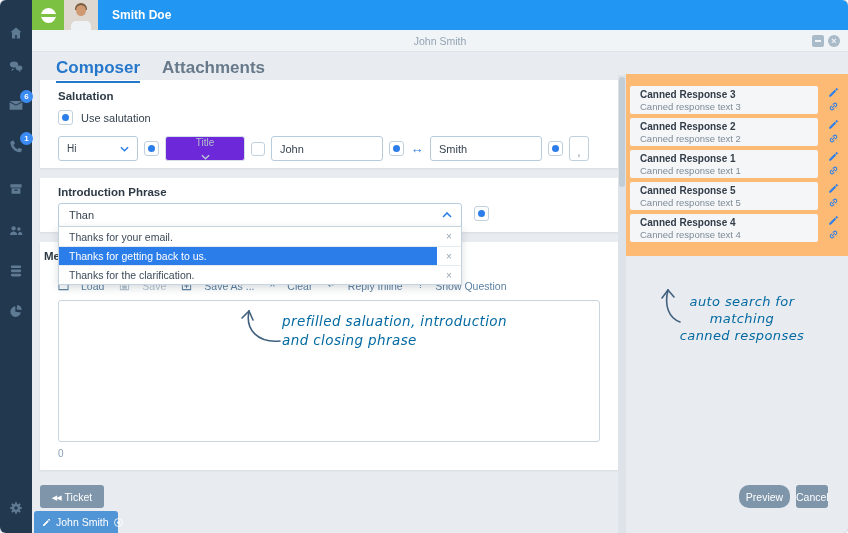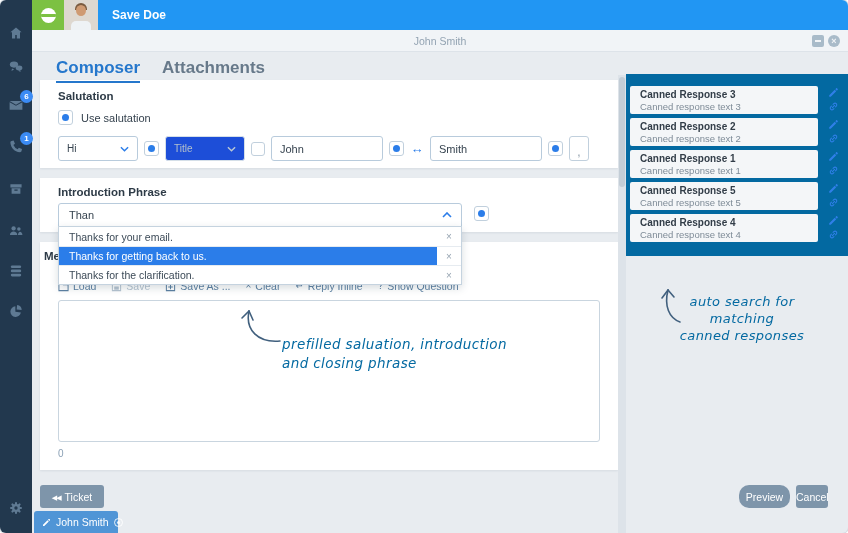--- a/index.html
+++ b/index.html
@@ -50,69 +50,69 @@
   .check-row { display:flex; align-items:center; gap:8px; margin-top:8px; cursor:pointer; }
   .check-row .label { font-size:11px; color:#36434f; }
   .dotbox { width:15px; height:15px; border:1px solid #c1d0dd; border-radius:3px; background:#fff;
             display:inline-flex; align-items:center; justify-content:center; flex:none; cursor:pointer; }
   .dotbox i { width:7px; height:7px; border-radius:50%; background:#2b7de9; display:block; }
   .sal-row { display:flex; align-items:center; margin-top:11px; }
   .gap6 { width:6px; flex:none; } .gap5 { width:5px; flex:none; }
   .select { width:80px; height:25px; border:1px solid #b8cbdc; border-radius:3px; background:#fff;
             display:flex; align-items:center; justify-content:space-between; padding:0 8px; font-size:10px;
             color:#36434f; cursor:pointer; flex:none; }
-  .select.disabled { color:#b3c0cc; border-color:#d5dfe8; background:#1d4ed8; cursor:default; }
+  .select.disabled { color:#b3c0cc; border-color:#d5dfe8; background:#6d28d9; cursor:default;flex-direction:column; }
   .checkbox { width:14px; height:14px; border:1px solid #c1d0dd; border-radius:3px; background:#fff; flex:none; cursor:pointer; }
   .txt { width:112px; height:25px; border:1px solid #b8cbdc; border-radius:3px; padding:0 8px; font-size:11px;
          color:#36434f; font-family:"Liberation Sans", sans-serif; outline:none; flex:none; }
   .swap-arrow { color:#2b7de9; font-size:13px; font-weight:bold; width:16px; text-align:center; flex:none; cursor:pointer; }
   .punct { width:20px; height:25px; border:1px solid #c1d0dd; border-radius:3px; background:#fff; color:#8e9caa;
            font-size:12px; text-align:center; line-height:30px; flex:none; }
 
   .card-intro { top:178px; height:54px; padding:8px 18px; }
   .intro-input { position:relative; margin-top:5px; width:404px; height:24px; border:1px solid #b8cbdc;
                  border-radius:3px 3px 0 0; background:#fff; font-size:11px; color:#36434f;
                  display:flex; align-items:center; padding:0 26px 0 10px; cursor:text; }
   .chev-up { position:absolute; right:9px; top:8px; }
   .intro-dotbox { position:absolute; left:474px; top:206px; z-index:5; }
 
   .card-message { top:242px; height:228px; }
   .msg-label { position:absolute; left:4px; top:8px; }
   .msg-toolbar { position:absolute; left:18px; top:38px; display:flex; gap:15px; align-items:center; }
-  .tb-item { display:flex; align-items:center; gap:4px; font-size:10.5px; color:#5d81a3; cursor:pointer; white-space:nowrap; }
+  .tb-item { display:flex; gap:12px; font-size:10.5px; color:#5d81a3; cursor:pointer; white-space:nowrap; }
   .tb-item.disabled { color:#b6c4d1; cursor:default; }
   .tb-item svg { width:11px; height:11px; }
   .tb-glyph { font-size:10px; line-height:10px; }
   .msg-editor { position:absolute; left:18px; top:58px; width:542px; height:142px; border:1px solid #c9d5df;
                 border-radius:3px; background:#fff; cursor:text; }
   .char-count { position:absolute; left:18px; top:206px; font-size:10px; color:#8aa0b5; }
 
   
   .dropdown { position:absolute; left:58px; top:226px; width:404px; background:#fff; border:1px solid #c5d3df;
               box-shadow:0 3px 8px rgba(40,60,80,.18); z-index:20; }
   .option { display:flex; align-items:stretch; height:19px; cursor:pointer; }
   .option + .option { border-top:1px solid #e6ebf0; }
   .option-text { flex:1; font-size:10.5px; color:#3c4a57; padding:0 10px; display:flex; align-items:center; }
   .option.selected .option-text { background:#2b7de9; color:#fff; }
   .option-x { width:24px; font-size:10px; color:#97a5b2; display:flex; align-items:center; justify-content:center; cursor:pointer; }
 
   
   .annot { font-family:"DejaVu Sans", sans-serif; font-style:italic; font-size:13.5px; color:#0369a1;
            letter-spacing:.4px; line-height:19px; z-index:6; }
-  .annot-left { position:absolute; left:282px; top:335px; }
+  .annot-left { position:absolute; left:282px; top:312px; }
   .arrow-left { position:absolute; left:236px; top:304px; z-index:6; }
   .annot-right { position:absolute; left:650px; top:293px; width:184px; text-align:center; line-height:17px; font-size:13px; }
   .arrow-right { position:absolute; left:658px; top:286px; z-index:6; }
 
   
   .vscroll { position:absolute; left:618px; top:75px; width:8px; height:458px; background:#dde3e9; cursor:pointer; }
   .vscroll i { position:absolute; left:1px; right:1px; top:2px; height:110px; border-radius:3px; background:#c3cdd6; display:block; }
 
   
-  .canned-panel { position:absolute; left:626px; top:74px; width:222px; height:182px; background:#0369a1; }
+  .canned-panel { position:absolute; left:626px; top:74px; width:222px; height:182px; background:#fdba74; }
   .canned-card { position:absolute; left:4px; width:188px; height:28px; background:#f4f6f8; border-radius:2px;
                  padding:3px 10px; cursor:pointer; }
   .canned-title { font-size:10px; font-weight:bold; color:#323d48; line-height:12px; }
   .canned-text { font-size:9.5px; color:#7e8b97; line-height:11px; }
   .canned-icons { position:absolute; left:198px; width:20px; }
   .cr-ico { display:block; width:11px; height:11px; margin:1px 0 3px 4px; color:#2f7fe8; cursor:pointer; }
   .cr-ico svg { width:11px; height:11px; display:block; }
 
   
   .btn { position:absolute; height:23px; border:none; border-radius:3px; background:#7e95aa; color:#fff;
@@ -210,21 +210,21 @@
     <div class="status-btn">
       <span class="orb">
           <span></span>
         </span>
     </div>
     <div class="avatar">
       <span class="av-hair"></span>
       <span class="av-head"></span>
       <span class="av-body"></span>
     </div>
-    <div class="topbar-title">Save Doe</div>
+    <div class="topbar-title">Smith Doe</div>
   </header>
 
   <div class="subheader">
     <span class="subheader-title">John Smith</span>
     <span class="win-icons">
       <span class="ico-minsq">
           <span></span>
         </span>
       <span class="ico-xcir">×</span>
     </span>

